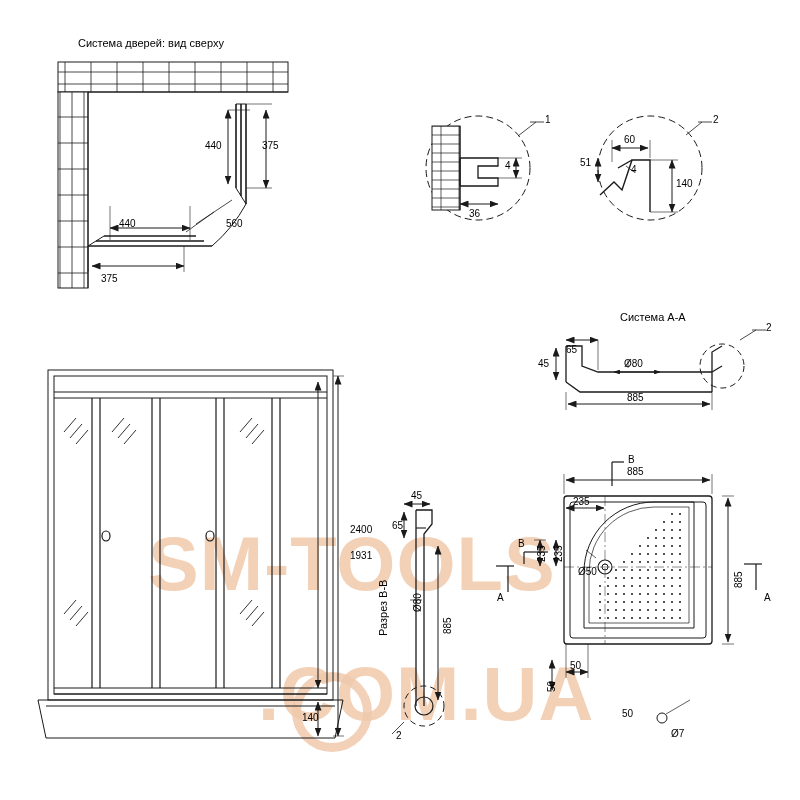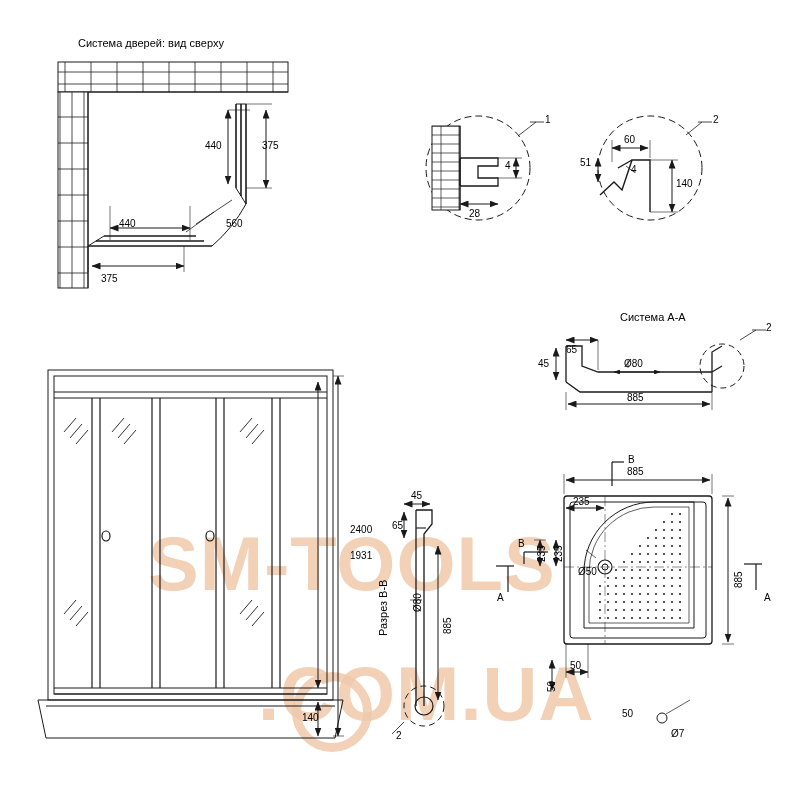--- a/index.html
+++ b/index.html
@@ -432,21 +432,21 @@
   <div class="lbl big" style="left:78px; top:38px;">Система дверей: вид сверху</div>
 
   <div class="lbl" style="left:205px; top:140px;">440</div>
   <div class="lbl" style="left:262px; top:140px;">375</div>
   <div class="lbl" style="left:119px; top:218px;">440</div>
   <div class="lbl" style="left:186px; top:218px;margin-left:40px;">560</div>
   <div class="lbl" style="left:101px; top:273px;">375</div>
 
   <div class="lbl" style="left:545px; top:114px;">1</div>
   <div class="lbl" style="left:505px; top:160px;">4</div>
-  <div class="lbl" style="left:469px; top:208px;">28</div>
+  <div class="lbl" style="left:469px; top:208px;">36</div>
 
   <div class="lbl" style="left:713px; top:114px;">2</div>
   <div class="lbl" style="left:624px; top:134px;">60</div>
   <div class="lbl" style="left:580px; top:157px;">51</div>
   <div class="lbl" style="left:631px; top:164px;">4</div>
   <div class="lbl" style="left:676px; top:178px;">140</div>
 
   <div class="lbl big" style="left:620px; top:312px;">Система А-А</div>
   <div class="lbl" style="left:566px; top:344px;">65</div>
   <div class="lbl" style="left:538px; top:358px;">45</div>

